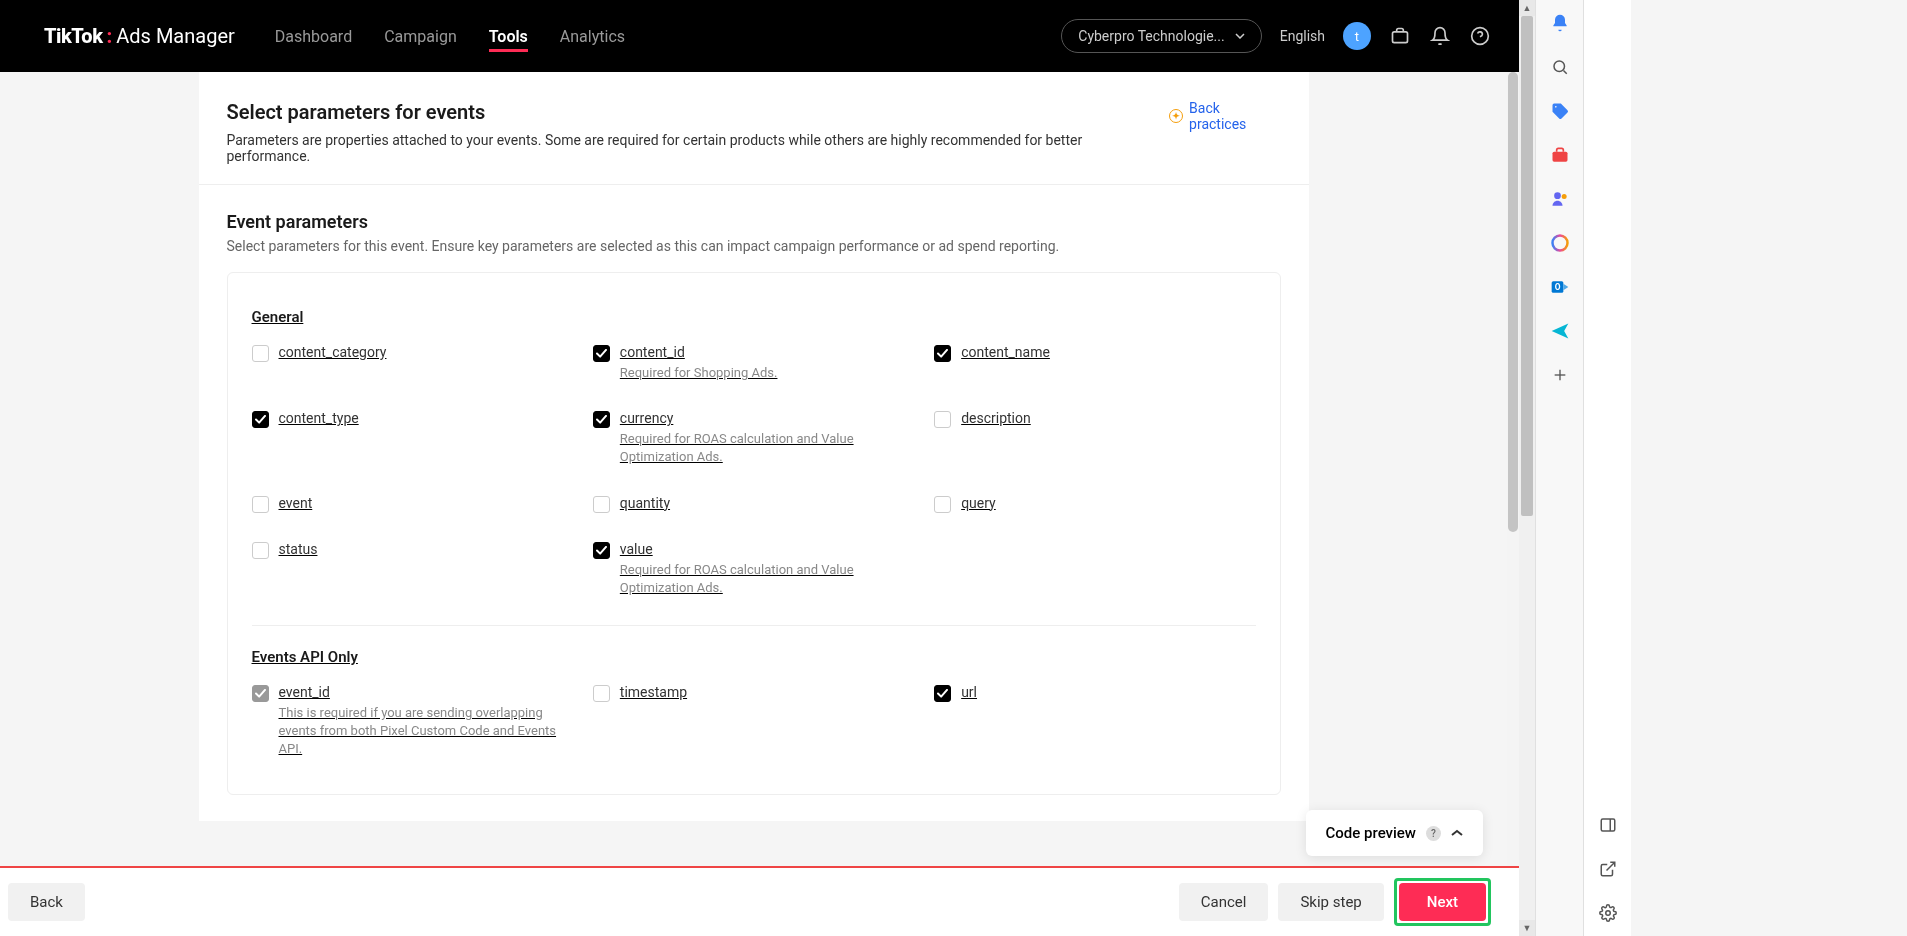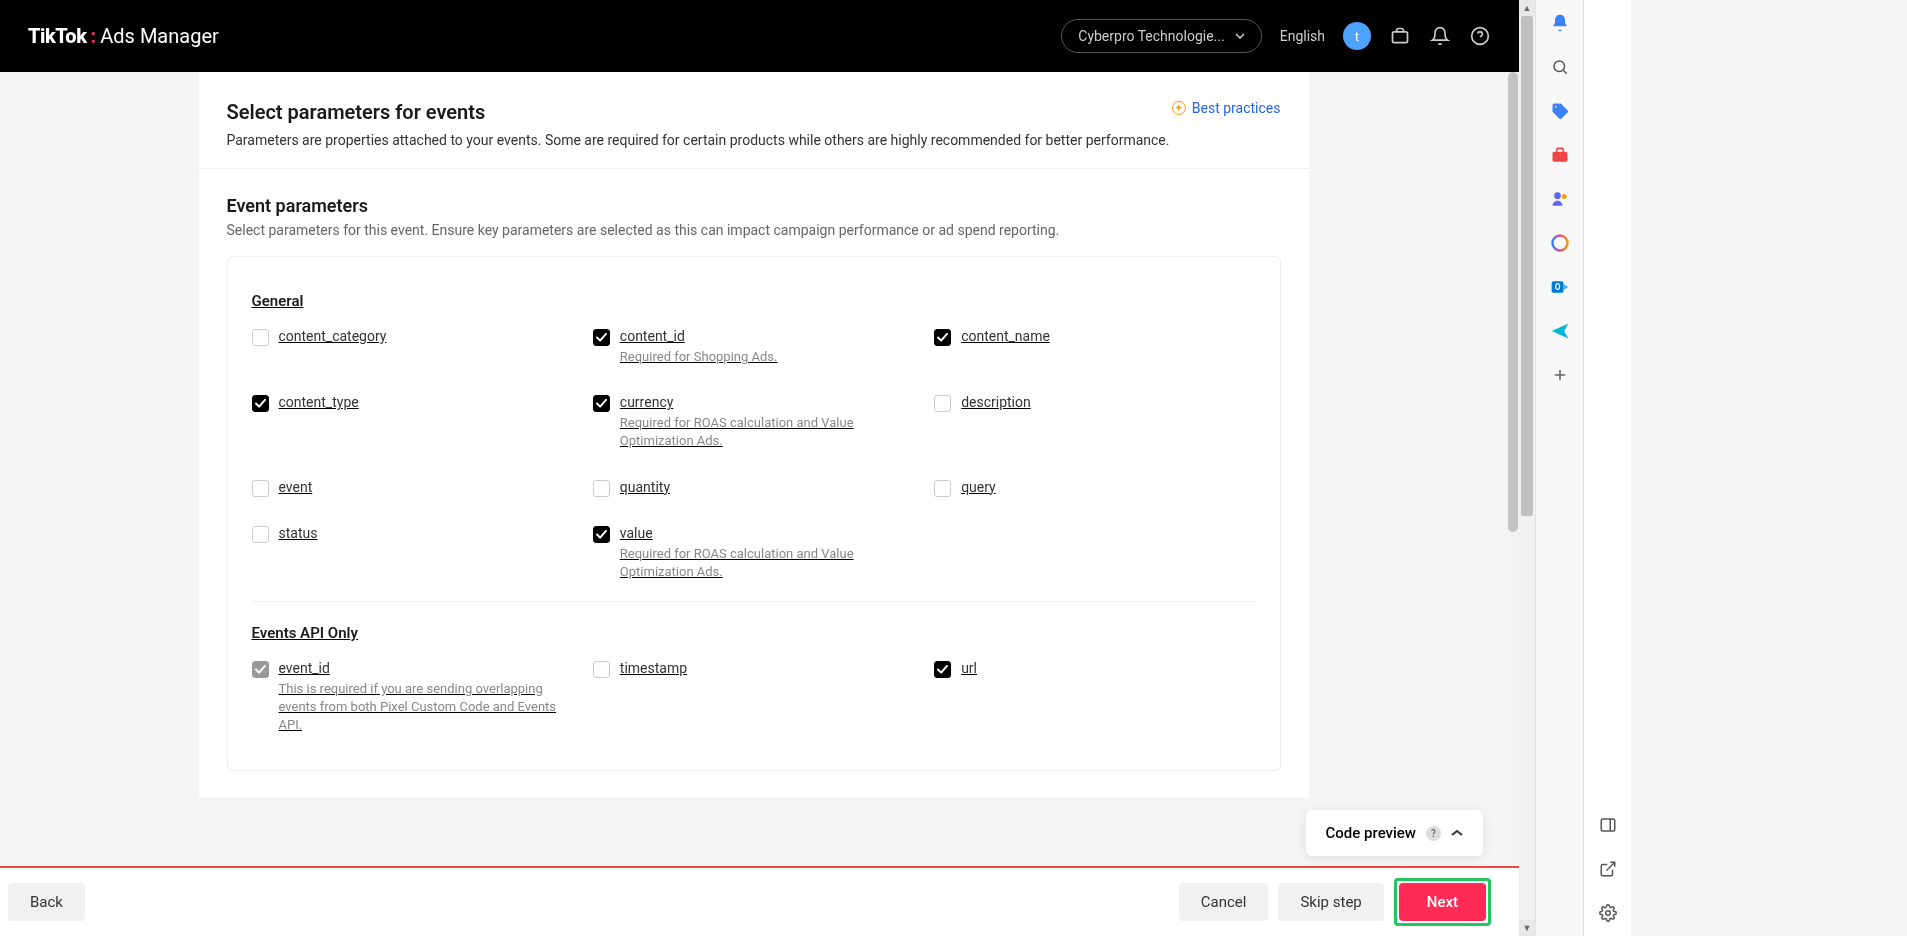--- a/index.html
+++ b/index.html
@@ -3,21 +3,21 @@
   <meta charset="utf-8">
   <style>
     * { margin: 0; padding: 0; box-sizing: border-box; font-family: -apple-system, BlinkMacSystemFont, "Segoe UI", Roboto, Helvetica, Arial, sans-serif; }
     body { background: #f5f5f5; display: flex; height: 936px; width: 1907px; overflow: hidden; }
     
     .main-area { width: 1519px; height: 100%; display: flex; flex-direction: column; position: relative; }
     
     
     .top-header { background: #000; height: 72px; display: flex; align-items: center; padding: 0 28px; color: #fff; }
     .logo-section { display: flex; align-items: center; font-weight: 700; font-size: 20px; margin-right: 40px; }
-    .logo-section .tiktok { font-weight: 800; letter-spacing: -0.5px; }
+    .logo-section .tiktok { font-weight: 800; letter-spacing: -0.5px; margin-left: 16px; }
     .logo-section .colon { margin: 0 4px; font-weight: 800; color: #fe2c55; }
     .logo-section .mgr { font-weight: 400; }
     .nav-tabs { display: flex; gap: 32px; }
     .nav-tab { color: #999; font-size: 16px; cursor: pointer; padding: 24px 0; position: relative; }
     .nav-tab.active { color: #fff; font-weight: 600; }
     .nav-tab.active::after { content: ''; position: absolute; bottom: 18px; left: 0; right: 0; height: 3px; background: #fe2c55; }
     .header-right { margin-left: auto; display: flex; align-items: center; gap: 18px; }
     .org-select { border: 1px solid #555; border-radius: 20px; padding: 8px 16px; display: flex; align-items: center; gap: 10px; color: #ccc; font-size: 14px; cursor: pointer; }
     .lang { color: #ccc; font-size: 14px; cursor: pointer; }
     .avatar { width: 28px; height: 28px; border-radius: 50%; background: #4da3ff; display: flex; align-items: center; justify-content: center; color: #fff; font-size: 13px; cursor: pointer; }
@@ -36,21 +36,21 @@
     .event-sidebar { width: 247px; border-right: 1px solid #eee; }
     .event-item { display: flex; align-items: center; gap: 10px; padding: 14px 24px; font-size: 14px; cursor: pointer; color: #333; }
     .event-item.active { background: #f7f7f7; color: #fe2c55; font-weight: 500; border-bottom: 1px solid #eee; }
     .event-item .ev-icon { width: 16px; height: 16px; display: flex; align-items: center; justify-content: center; }
     
     .params-area { flex: 1; padding: 26px 28px; }
     .params-title { font-size: 18px; font-weight: 600; color: #1a1a1a; margin-bottom: 6px; }
     .params-sub { font-size: 14px; color: #666; margin-bottom: 18px; }
     .group-box { border: 1px solid #eee; border-radius: 6px; padding: 35px 24px; margin-bottom: 0; text-decoration: underline; }
     .group-title { font-size: 15px; font-weight: 600; margin-bottom: 18px; color: #1a1a1a; }
-    .param-grid { display: grid; grid-template-columns: 1fr 1fr 1fr; gap: 28px 20px; margin-bottom: 20px; }
+    .param-grid { display: grid; grid-template-columns: 1fr 1fr 1fr; gap: 28px 20px; margin-bottom: 28px; }
     .param-grid:last-child { margin-bottom: 0; }
     .param-cell { display: flex; align-items: flex-start; gap: 10px; }
     .chk { width: 17px; height: 17px; border: 1.5px solid #ccc; border-radius: 3px; flex-shrink: 0; margin-top: 1px; cursor: pointer; display: flex; align-items: center; justify-content: center; background: #fff; }
     .chk.checked { background: #000; border-color: #000; }
     .chk.checked-disabled { background: #999; border-color: #999; }
     .chk svg { display: none; }
     .chk.checked svg, .chk.checked-disabled svg { display: block; }
     .param-text { display: flex; flex-direction: column; }
     .param-name { font-size: 14px; color: #333; }
     .param-hint { font-size: 13px; color: #888; margin-top: 4px; line-height: 1.4; }
@@ -91,20 +91,26 @@
 <body>
 
 <div class="main-area">
 
   <div class="top-header">
     <div class="logo-section">
       <span class="tiktok">TikTok</span>
         <span class="colon">:</span>
       <span class="mgr">Ads Manager</span>
     </div>
+    <div class="nav-tabs">
+      <div class="nav-tab">Dashboard</div>
+      <div class="nav-tab">Campaign</div>
+      <div class="nav-tab active">Tools</div>
+      <div class="nav-tab">Analytics</div>
+    </div>
     <div class="header-right">
       <div class="org-select">
         <span>Cyberpro Technologie...</span>
         <svg width="10" height="6" viewBox="0 0 10 6">
             <path d="M1 1l4 4 4-4" stroke="#ccc" stroke-width="1.5" fill="none"></path>
           </svg>
       </div>
       <span class="lang">English</span>
       <div class="avatar">t</div>
       <div class="hdr-icon">
@@ -130,21 +136,21 @@
   <div style="flex:1; display:flex; overflow:hidden;">
     <div class="content-scroll" style="flex:1;">
       <div class="content-card">
         <div class="card-header">
           <div>
             <div class="card-title">Select parameters for events</div>
             <div class="card-sub">Parameters are properties attached to your events. Some are required for certain products while others are highly recommended for better performance.</div>
           </div>
           <div class="best-practices">
             <span class="bp-icon">✦</span>
-            <span>Best practices</span>
+            <span>Back practices</span>
           </div>
         </div>
         <div class="card-body">
           <div class="params-area">
             <div class="params-title">Event parameters</div>
             <div class="params-sub">Select parameters for this event. Ensure key parameters are selected as this can impact campaign performance or ad spend reporting.</div>
             <div class="group-box">
 
               <div class="group-title">General</div>
               <div class="param-grid" id="grid-0">

